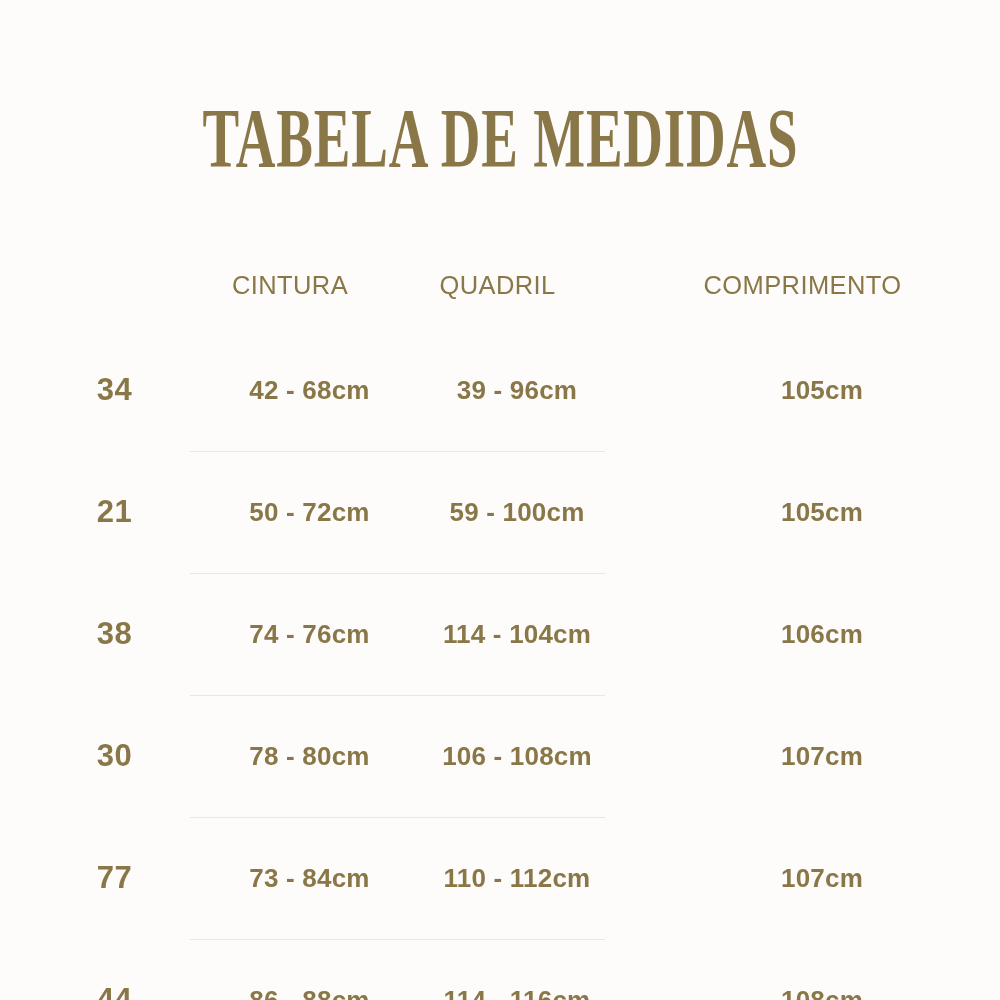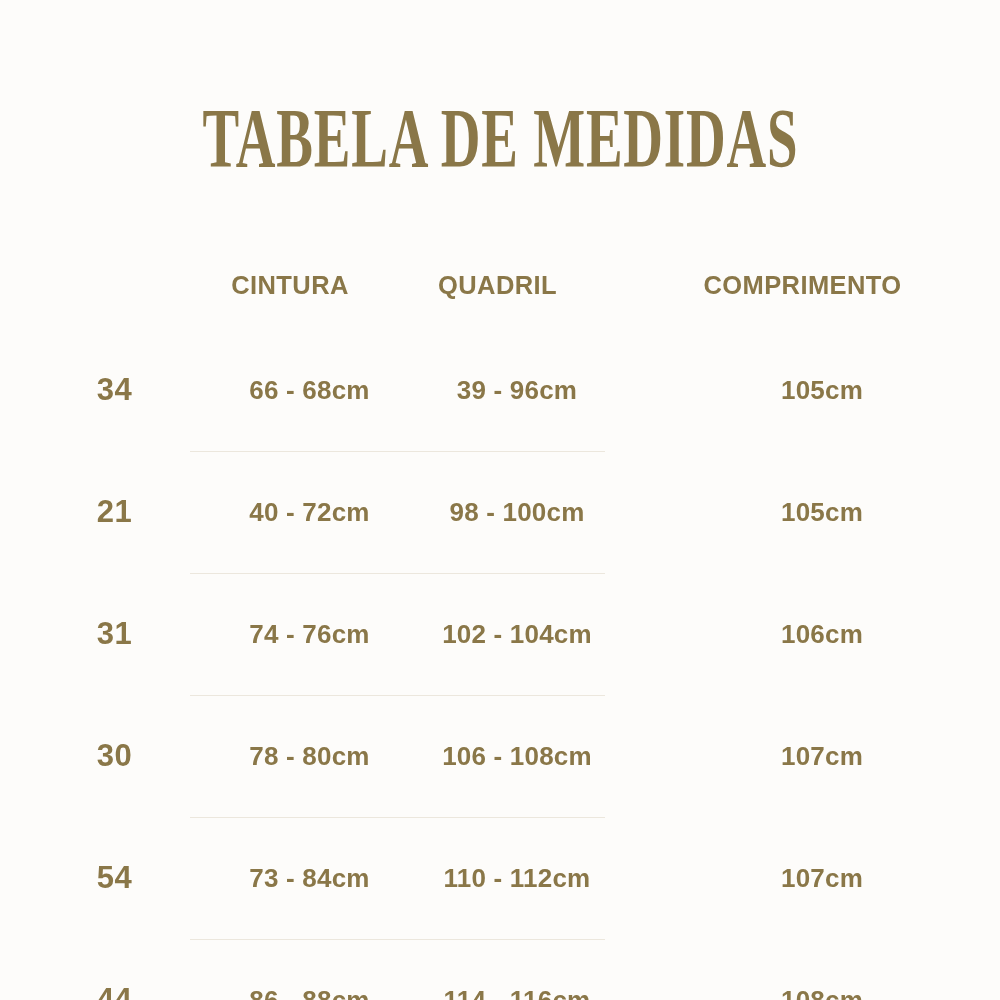--- a/index.html
+++ b/index.html
@@ -49,21 +49,21 @@
     border-collapse: collapse;
     table-layout: fixed;
   }
   .table col.c-size   { width: 190px; }
   .table col.c-waist  { width: 200px; }
   .table col.c-hip    { width: 215px; }
   .table col.c-length { width: 395px; }
 
   thead th {
     font-size: 25.5px;
-    font-weight: bold;
+    font-weight: normal;
     letter-spacing: 0.4px;
     color: #8a7748;
     padding: 0 0 30px 0;
     text-align: center;
     vertical-align: bottom;
   }
   thead th.blank { }
 
   tbody td {
     height: 119px;
@@ -111,44 +111,44 @@
       <tr>
         <th class="blank"></th>
         <th>CINTURA</th>
         <th>QUADRIL</th>
         <th>COMPRIMENTO</th>
       </tr>
     </thead>
     <tbody>
       <tr>
         <td class="size">34</td>
-        <td>66 - 68cm</td>
+        <td>42 - 68cm</td>
         <td>39 - 96cm</td>
         <td class="len">105cm</td>
       </tr>
       <tr>
         <td class="size">21</td>
-        <td>40 - 72cm</td>
-        <td>98 - 100cm</td>
+        <td>50 - 72cm</td>
+        <td>59 - 100cm</td>
         <td class="len">105cm</td>
       </tr>
       <tr>
-        <td class="size">31</td>
+        <td class="size">38</td>
         <td>74 - 76cm</td>
-        <td>102 - 104cm</td>
+        <td>114 - 104cm</td>
         <td class="len">106cm</td>
       </tr>
       <tr>
         <td class="size">30</td>
         <td>78 - 80cm</td>
         <td>106 - 108cm</td>
         <td class="len">107cm</td>
       </tr>
       <tr>
-        <td class="size">54</td>
+        <td class="size">77</td>
         <td>73 - 84cm</td>
         <td>110 - 112cm</td>
         <td class="len">107cm</td>
       </tr>
       <tr>
         <td class="size">44</td>
         <td>86 - 88cm</td>
         <td>114 - 116cm</td>
         <td class="len">108cm</td>
       </tr>

